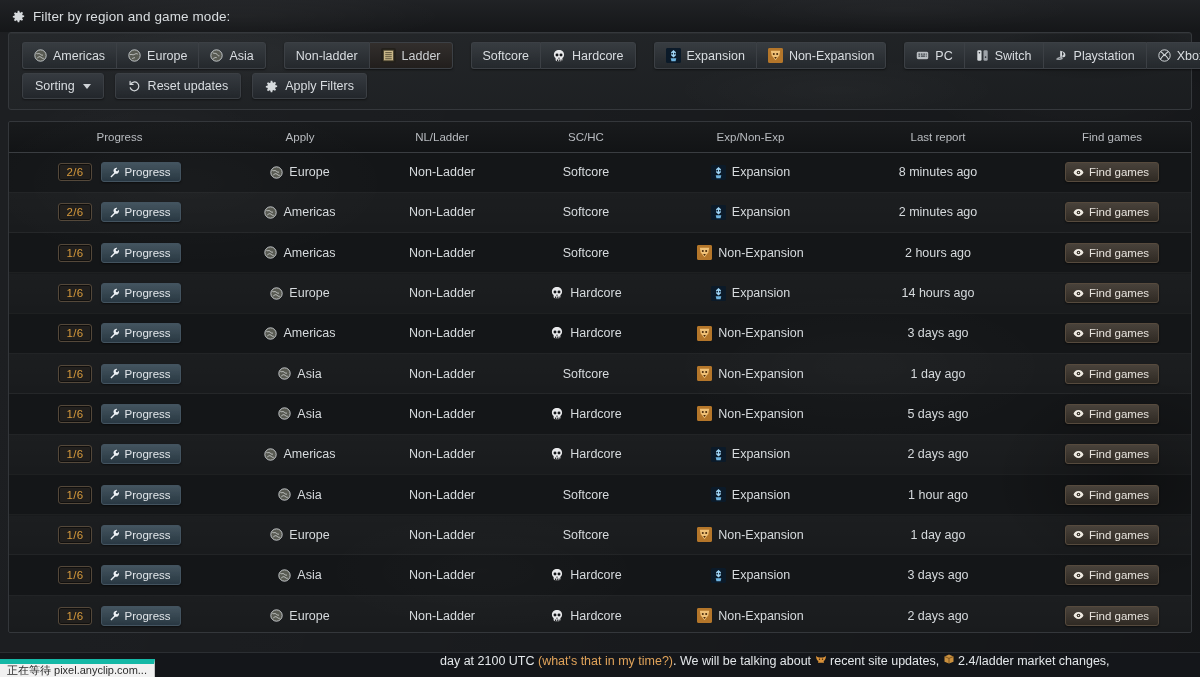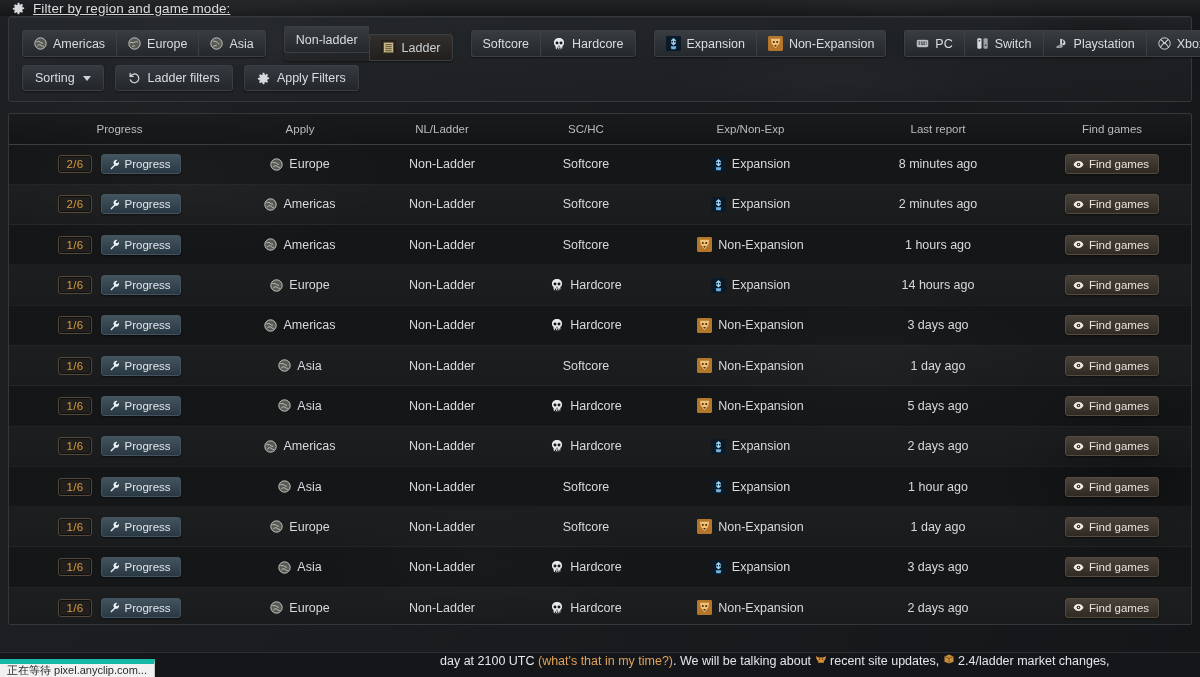--- a/index.html
+++ b/index.html
@@ -23,31 +23,30 @@
     background-image:
       radial-gradient(ellipse 180px 90px at 12% 22%, rgba(255,255,255,.028), transparent 70%),
       radial-gradient(ellipse 140px 70px at 68% 70%, rgba(255,255,255,.022), transparent 70%),
       radial-gradient(ellipse 220px 60px at 90% 15%, rgba(255,255,255,.018), transparent 70%),
       radial-gradient(ellipse 100px 140px at 35% 80%, rgba(0,0,0,.35), transparent 70%),
       linear-gradient(105deg, rgba(255,255,255,.014) 0%, transparent 40%, rgba(0,0,0,.22) 100%);
   }
 
   
   #topbar {
-    height: 16px;
+    height: 32px;
     width: 1200px;
     display: flex;
     align-items: center;
     padding-left: 12px;
     background-color: #1c1e21;
     background-image:
       radial-gradient(ellipse 300px 40px at 20% 50%, rgba(255,255,255,.03), transparent 70%),
       radial-gradient(ellipse 260px 30px at 75% 30%, rgba(255,255,255,.022), transparent 70%),
       linear-gradient(180deg, rgba(255,255,255,.02), rgba(0,0,0,.25));
-    text-decoration: underline;
   }
   #topbar .gear {
     color: #d6dadd;
     font-size: 12px;
     margin-right: 8px;
     line-height: 1;
   }
   #topbar .ttl {
     font-size: 13.5px;
     color: #d9dde0;
@@ -104,21 +103,20 @@
   }
   .bgroup .fbtn:first-child { border-radius: 3px 0 0 3px; }
   .bgroup .fbtn:last-child  { border-radius: 0 3px 3px 0; border-right-width: 1px; }
   .bgroup .fbtn:only-child  { border-radius: 3px; border-right-width: 1px; }
 
   
   .fbtn.off {
     background-color: #2a2624;
     background-image: linear-gradient(180deg, rgba(255,255,255,.04), rgba(0,0,0,.2));
     color: #cdd0d3;
-    margin-top: 8px;
   }
 
   
   .abtn {
     display: flex;
     align-items: center;
     gap: 7px;
     height: 26px;
     padding: 0 12px;
     margin-right: 11px;
@@ -450,21 +448,21 @@
       <span>Sorting</span>
       <span class="caret"></span>
     </div>
     <div class="abtn">
       <span class="ico">
         <svg width="13" height="13" viewBox="0 0 16 16" fill="none" stroke="#d6dadd" stroke-width="1.5" stroke-linecap="round">
             <path d="M3.2 5.2A5.4 5.4 0 1 1 2.8 9.6"></path>
             <path d="M2.6 1.8v3.6h3.6"></path>
           </svg>
       </span>
-      <span>Ladder filters</span>
+      <span>Reset updates</span>
     </div>
     <div class="abtn">
       <span class="ico">
         <svg width="13" height="13" viewBox="0 0 16 16" fill="#d6dadd">
           <path d="M8 5.2A2.8 2.8 0 1 0 8 10.8 2.8 2.8 0 0 0 8 5.2zm0 1.5a1.3 1.3 0 1 1 0 2.6 1.3 1.3 0 0 1 0-2.6z"></path>
           <path d="M7 .8h2l.3 1.9 1.3.55 1.6-1.1 1.4 1.4-1.1 1.6.55 1.3 1.9.3v2l-1.9.3-.55 1.3 1.1 1.6-1.4 1.4-1.6-1.1-1.3.55L9 15.2H7l-.3-1.9-1.3-.55-1.6 1.1-1.4-1.4 1.1-1.6-.55-1.3L1.05 9.3v-2l1.9-.3.55-1.3-1.1-1.6 1.4-1.4 1.6 1.1 1.3-.55z"></path>
         </svg>
       </span>
       <span>Apply Filters</span>
     </div>
@@ -646,21 +644,21 @@
                   <rect width="16" height="16" fill="#b4762a"></rect>
                   <path d="M3 3h10l-1 5-4 5-4-5z" fill="#f0c177"></path>
                   <circle cx="6.2" cy="6.4" r="1.1" fill="#46280a"></circle>
                   <circle cx="9.8" cy="6.4" r="1.1" fill="#46280a"></circle>
                   <path d="M6.6 9.6h2.8L8 11.6z" fill="#46280a"></path>
                 </svg>
               </span>
               <span>Non-Expansion</span>
             </div>
           </td>
-          <td><span>1 hours ago</span></td>
+          <td><span>2 hours ago</span></td>
           <td><span class="findbtn">
               <span class="ico">
                 <svg width="11" height="11" viewBox="0 0 16 16">
                   <path d="M8 3C4.4 3 1.6 5.6.8 8c.8 2.4 3.6 5 7.2 5s6.4-2.6 7.2-5C14.4 5.6 11.6 3 8 3z" fill="#efeae2"></path>
                   <circle cx="8" cy="8" r="2.6" fill="#2a241c"></circle>
                   <circle cx="8" cy="8" r="1.1" fill="#efeae2"></circle>
                 </svg>
               </span>
               <span>Find games</span>
             </span></td>

